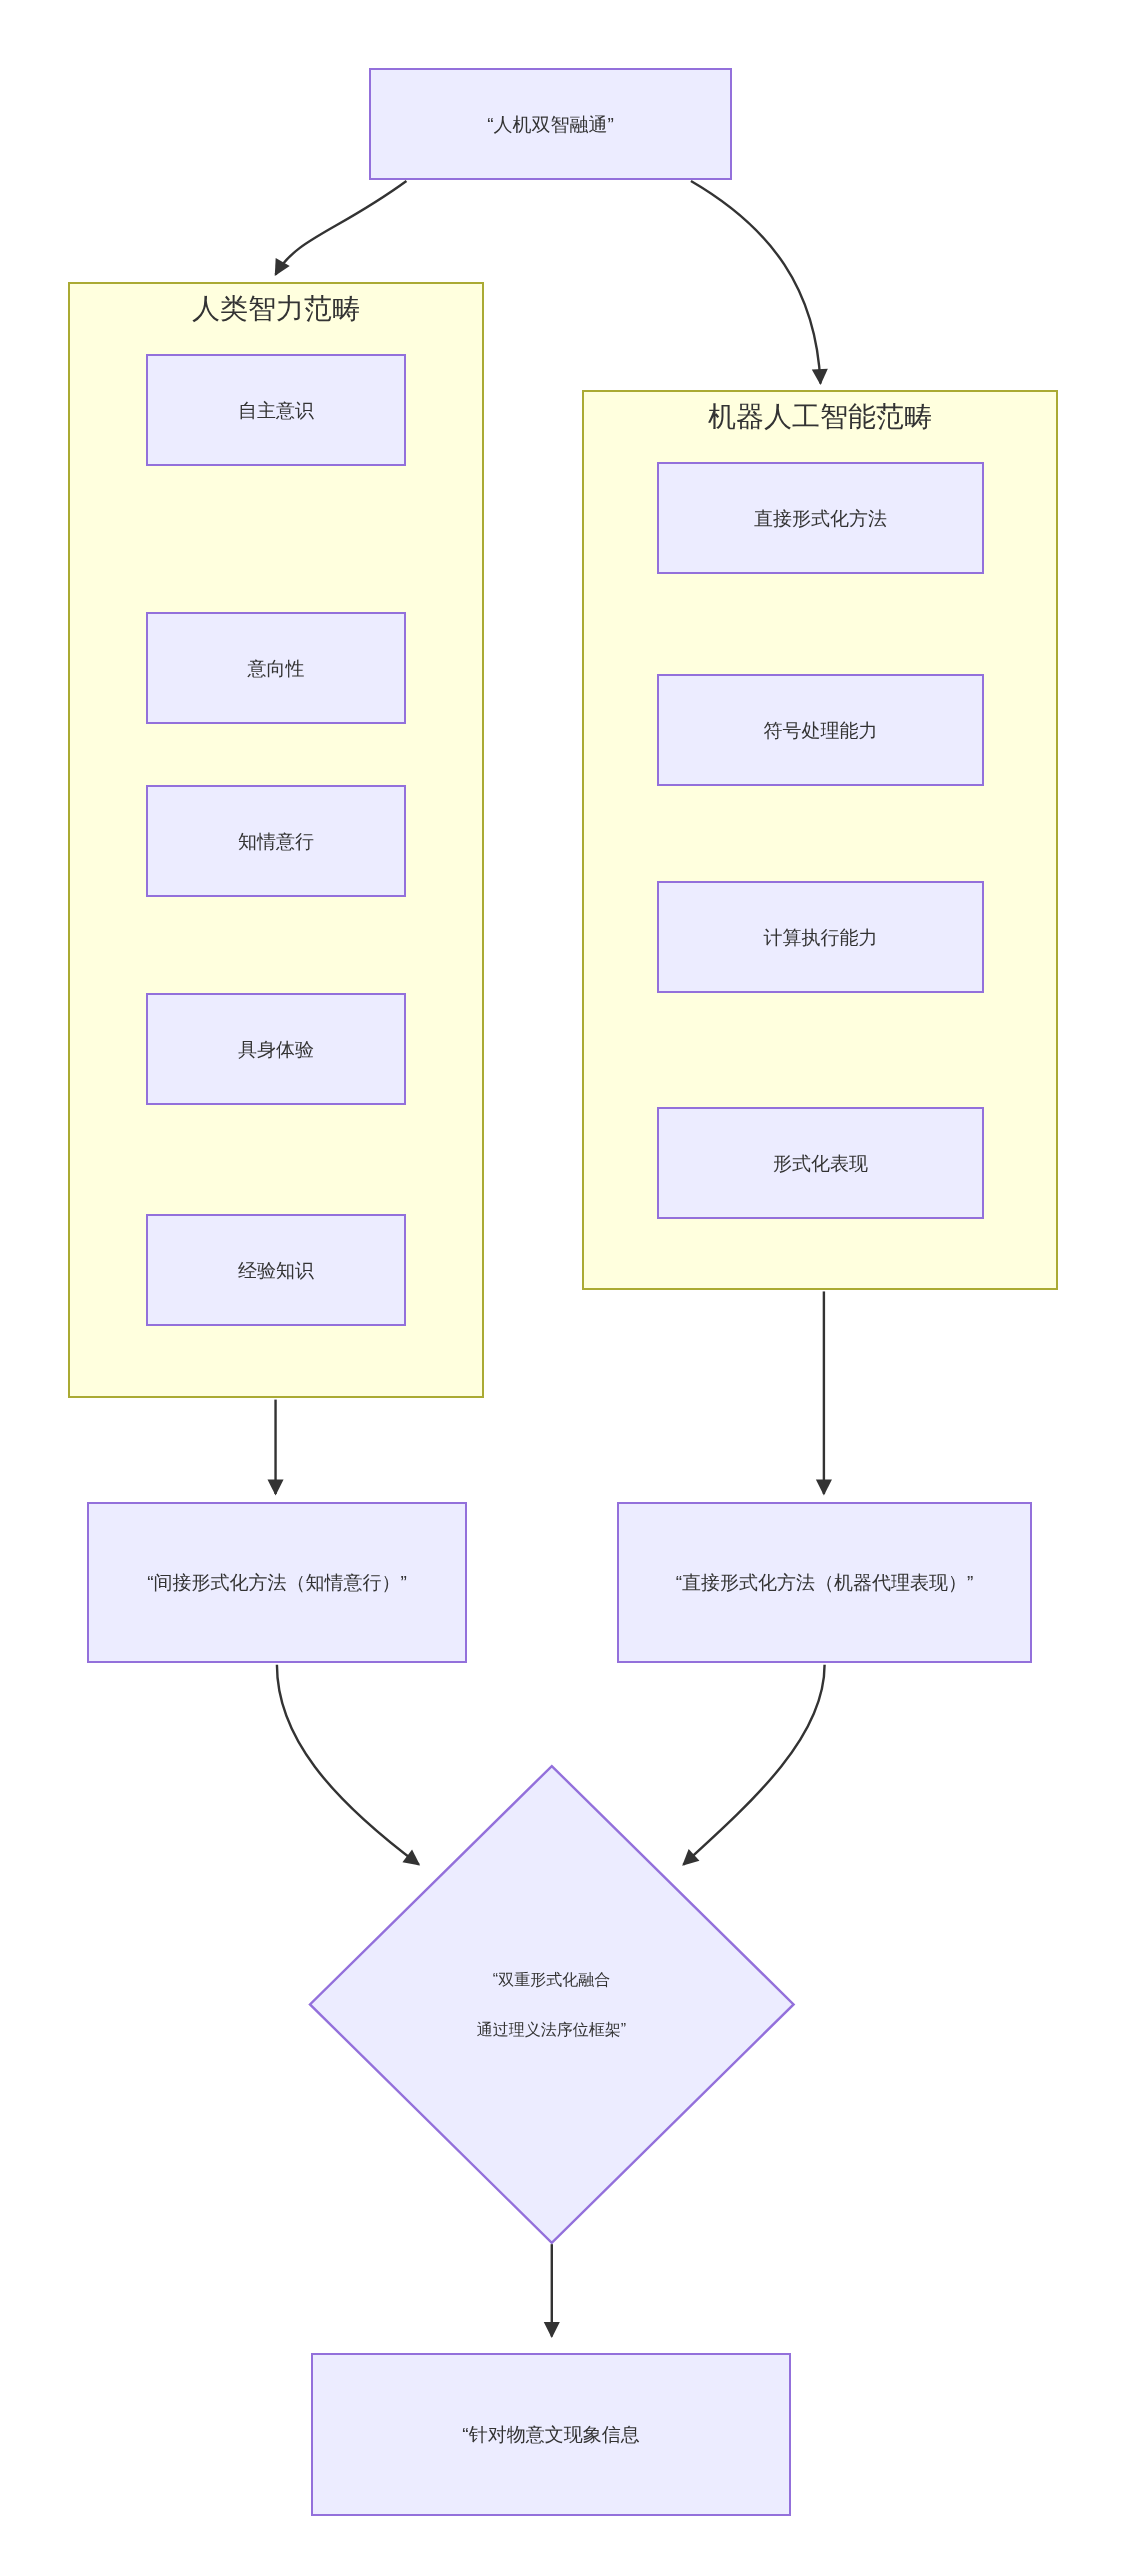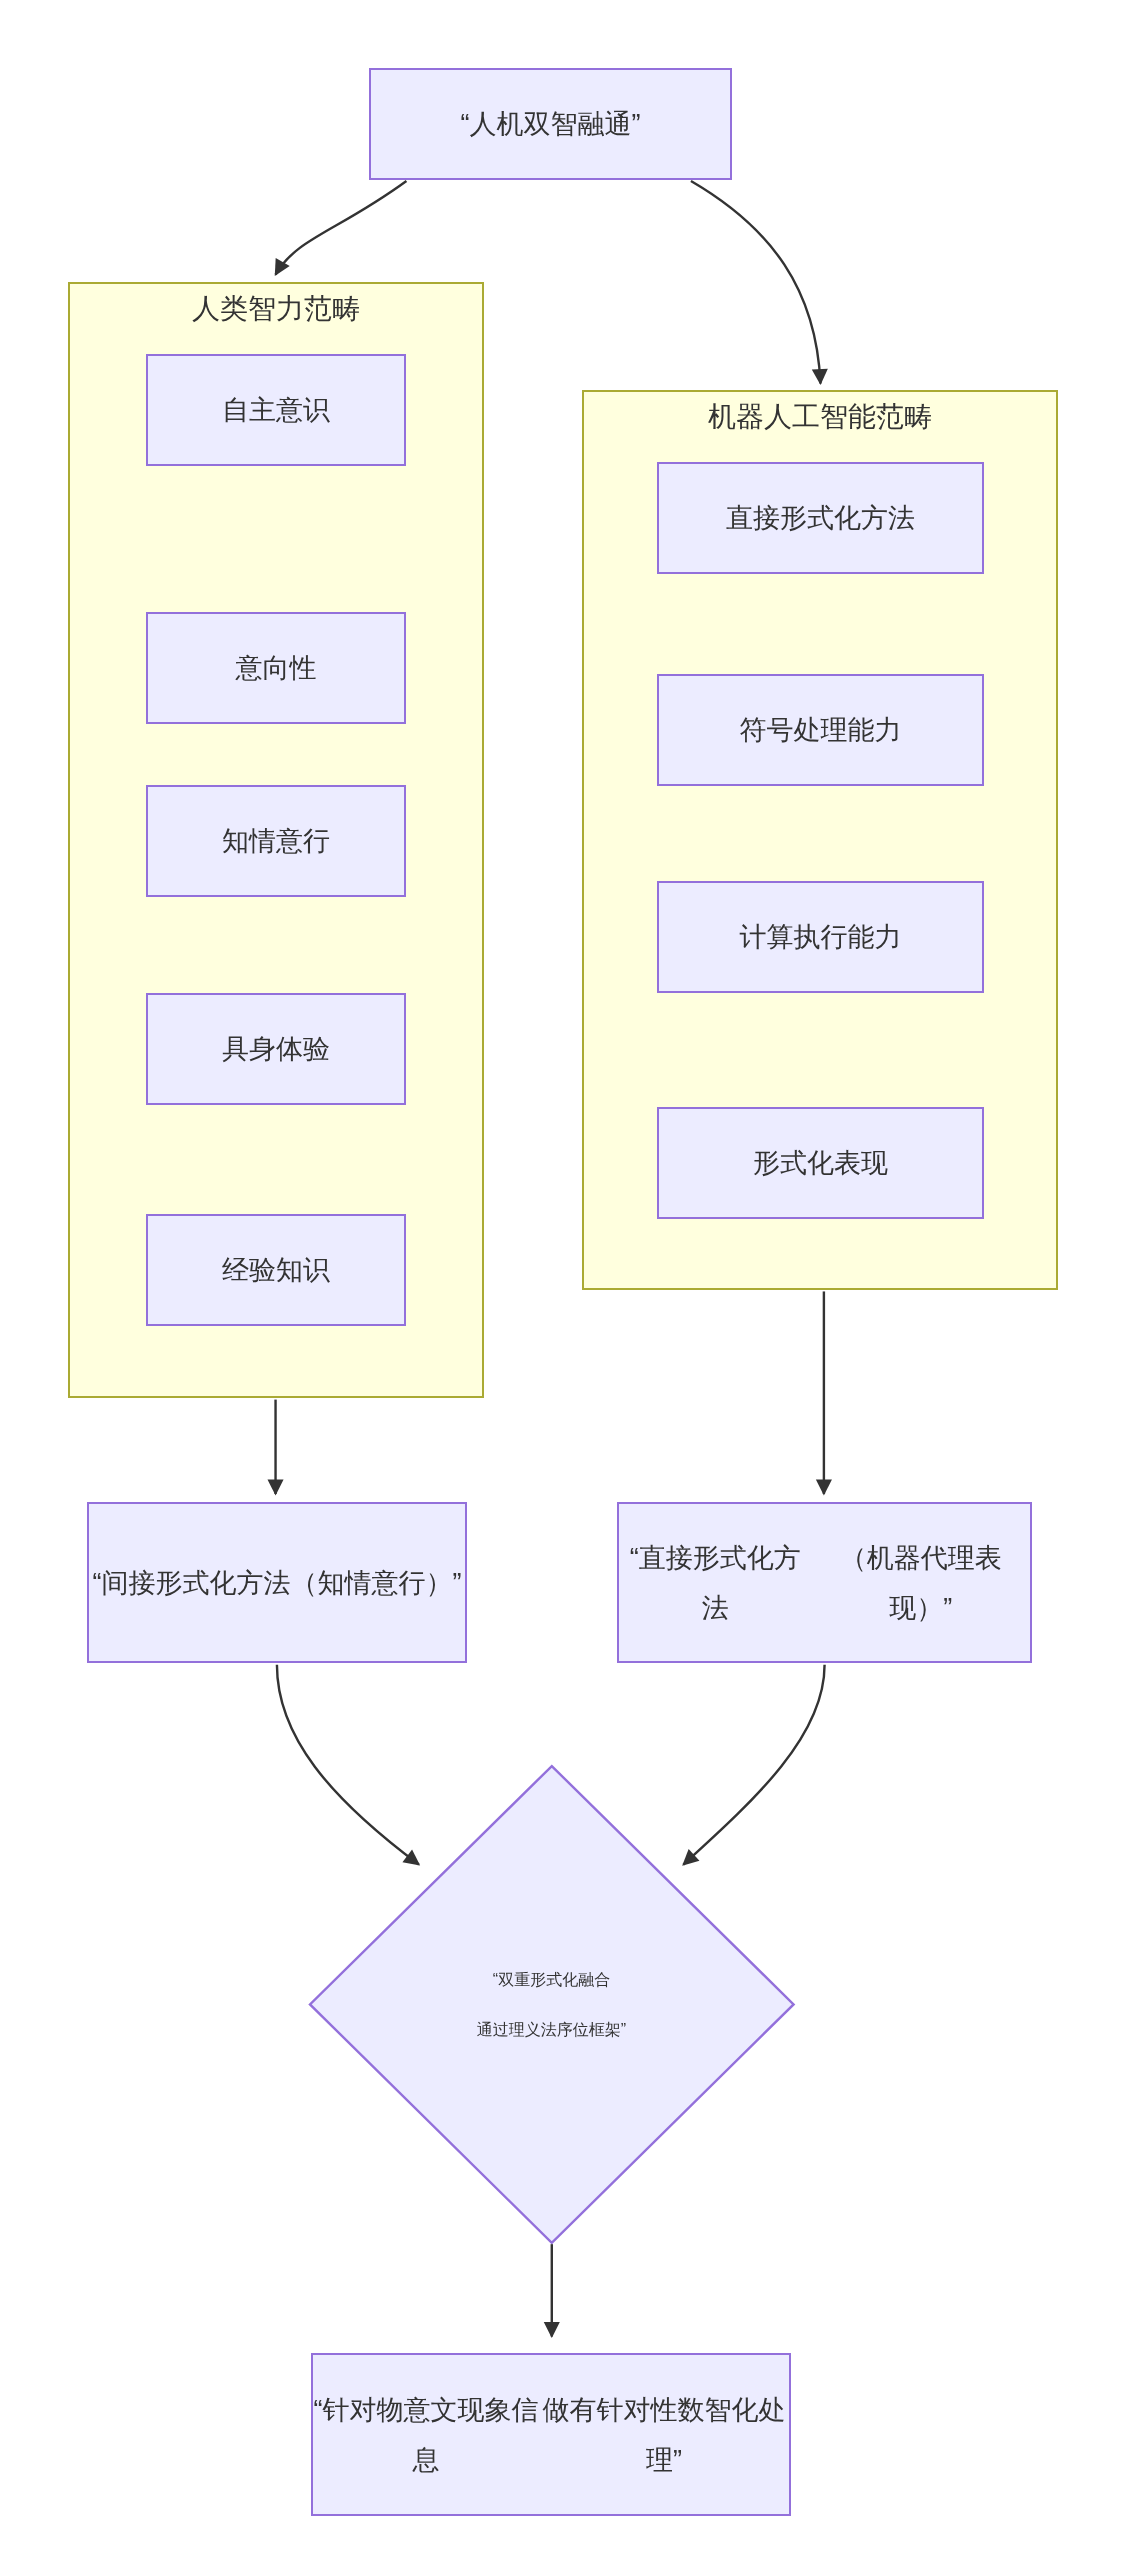--- a/index.html
+++ b/index.html
@@ -14,21 +14,21 @@
   }
   .node {
     position: absolute;
     background: #ECECFF;
     border: 2.1px solid #9370DB;
     box-sizing: border-box;
     display: flex;
     align-items: center;
     justify-content: center;
     text-align: center;
-    font-size: 27px;
+    font-size: 19px;
     line-height: 33px;
     z-index: 3;
   }
   .node.multiline { flex-direction: row; line-height: 50px; }
   .cluster {
     position: absolute;
     background: #FFFFDE;
     border: 2.8px solid #AAAA33;
     box-sizing: border-box;
     z-index: 1;
@@ -109,21 +109,20 @@
     <span>“间接形式化方法</span>
     <span>（知情意行）”</span>
   </div>
   <div class="node multiline" style="left:617px; top:1502px; width:415px; height:161px;">
     <span>“直接形式化方法</span>
     <span>（机器代理表现）”</span>
   </div>
 
   <div class="node multiline" style="left:311px; top:2345px; width:480px; height:163px;margin-top:8px;">
     <span>“针对物意文现象信息</span>
-    <span>做有针对性数智化处理”</span>
   </div>
 
   <svg class="edges-layer" width="1127" height="2576" viewBox="0 0 1636 3738" xmlns="http://www.w3.org/2000/svg">
     <defs>
       <marker id="arrow" viewBox="0 0 12 12" refX="10" refY="6" markerWidth="8" markerHeight="8" orient="auto-start-reverse">
         <path d="M1,1 L11,6 L1,11 Z" fill="#333333"></path>
       </marker>
     </defs>
 
     <polygon points="801,2563 1152,2909 801,3255 450,2909" fill="#ECECFF" stroke="#9370DB" stroke-width="3.5"></polygon>

